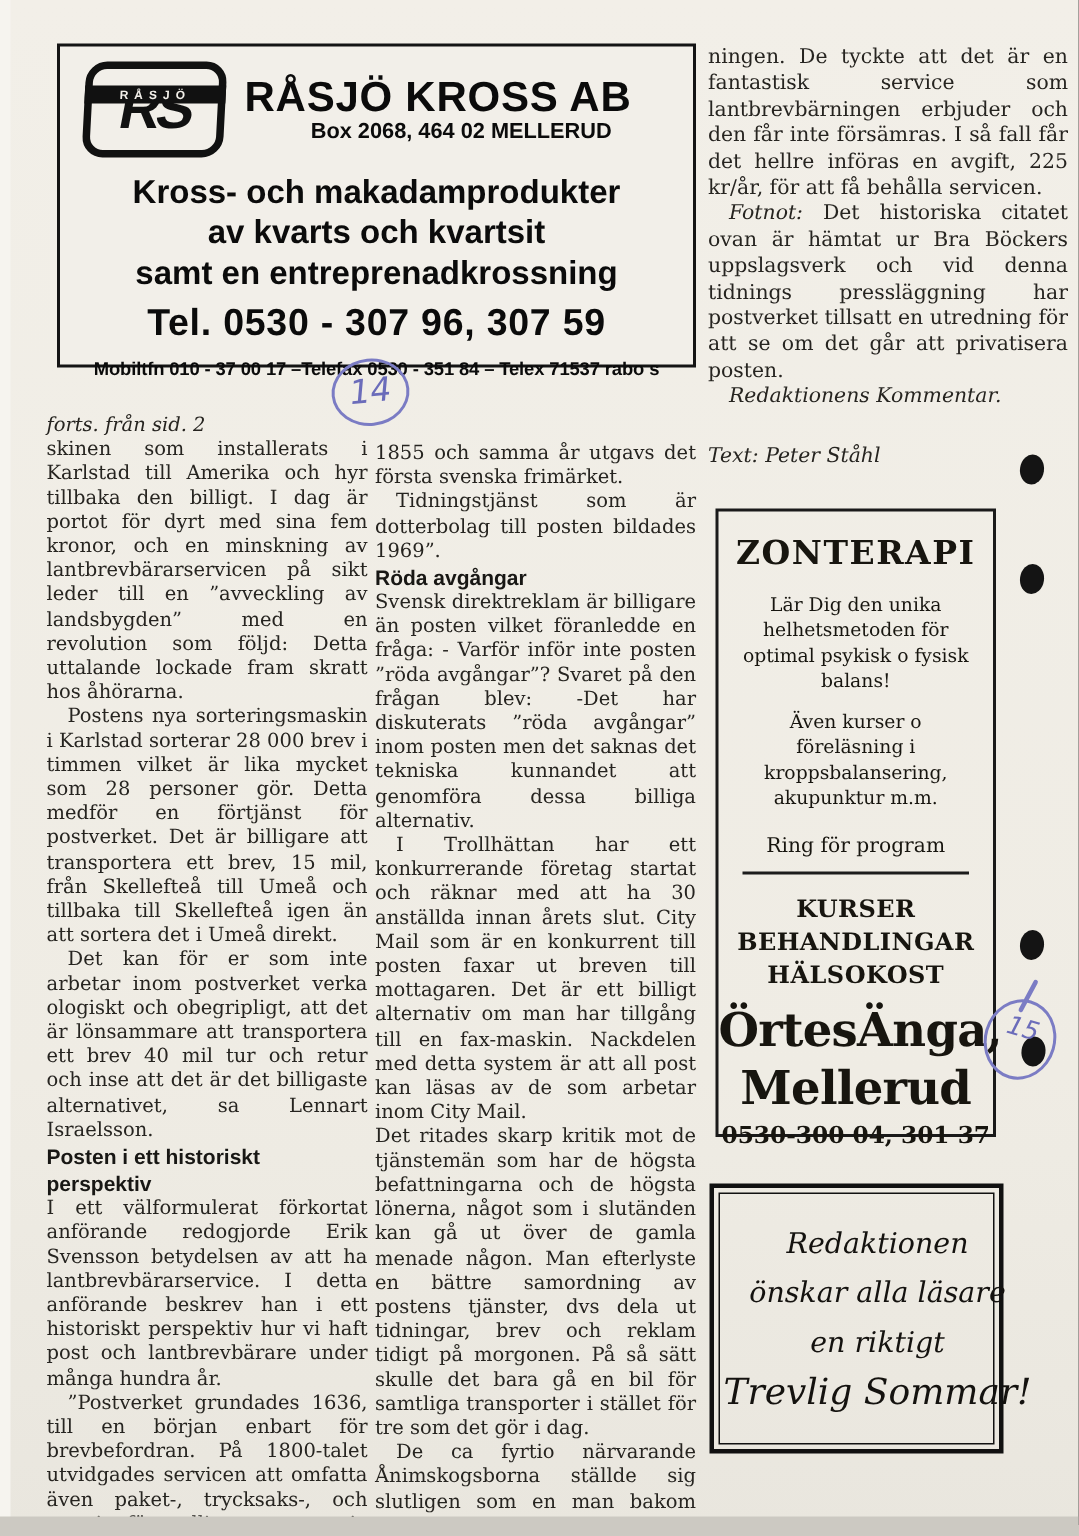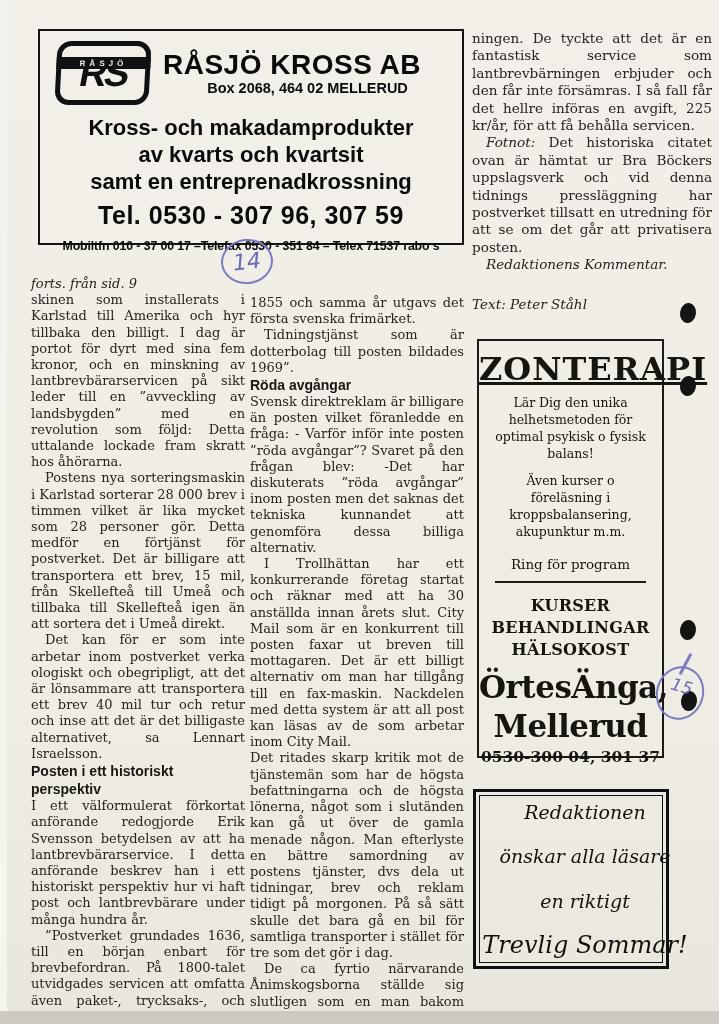--- a/index.html
+++ b/index.html
@@ -53,32 +53,32 @@
   .subhead{font-family:"Liberation Sans", sans-serif;font-weight:bold;font-size:14px;line-height:18px;
            text-align:left;margin:14px 0 3px 0;color:#181714;}
   .fotnot{margin-top:18px;text-indent:14px;}
   .fotnot .lbl{font-style:italic;}
   .kommentar{font-style:italic;text-indent:14px;}
   .byline{font-style:italic;margin-top:22px !important;text-align:left;}
 
   
   .zon-box{position:absolute;left:477px;top:339px;width:187px;height:419px;box-sizing:border-box;
            border:2px solid #1a1a1a;text-align:center;color:#17150f;padding-top:13px;background:transparent;}
-  .zon-title{font-size:32px;font-weight:bold;letter-spacing:1px;line-height:30px;text-decoration:underline;}
+  .zon-title{font-size:22px;font-weight:bold;letter-spacing:1px;line-height:30px;}
   .zon-p{font-size:12.5px;line-height:17px;margin-top:10px;padding:0 12px;}
   .zon-ring{font-size:13.5px;margin:16px auto 0 auto;width:82%;padding-bottom:9px;border-bottom:2px solid #1c1c1c;}
   .zon-services{font-weight:bold;font-size:16px;line-height:22px;margin-top:12px;letter-spacing:0.3px;}
   .zon-name{font-weight:bold;font-size:31px;line-height:39px;margin-top:7px;letter-spacing:-0.5px;}
   .zon-phone{font-weight:bold;font-size:15.5px;margin-top:1px;}
 
   
   .summer-outer{position:absolute;left:473px;top:789px;width:196px;height:180px;box-sizing:border-box;
                 border:3px solid #111;padding:3px;}
   .summer-inner{width:100%;height:100%;box-sizing:border-box;border:1px solid #111;
-                display:flex;flex-direction:column;align-items:center;justify-content:space-between;
+                display:flex;flex-direction:column;align-items:center;justify-content:center;
                 font-style:italic;color:#14120f;text-align:center;padding-left:28px;}
   .summer-line{font-size:19px;line-height:33px;white-space:nowrap;}
   .summer-line.big{font-size:24px;}
 
   .pagenum{position:absolute;left:30px;top:1038px;font-size:15px;}
 </style>
 </head>
 <body>
 
 <div class="page">
@@ -112,21 +112,21 @@
   </div>
 
   <div class="textcol colr">
     <p>ningen. De tyckte att det är en fantastisk service som lantbrevbärningen erbjuder och den får inte försämras. I så fall får det hellre införas en avgift, 225 kr/år, för att få behålla servicen.</p>
     <p class="fotnot"><span class="lbl">Fotnot:</span><span> Det historiska citatet ovan är hämtat ur Bra Böckers uppslagsverk och vid denna tidnings pressläggning har postverket tillsatt en utredning för att se om det går att privatisera posten.</span></p>
     <p class="kommentar">Redaktionens Kommentar.</p>
     <p class="byline">Text: Peter Ståhl</p>
   </div>
 
   <div class="textcol col1">
-    <p class="cont-note">forts. från sid. 9</p>
+    <p class="cont-note">forts. från sid. 2</p>
     <p>skinen som installerats i Karlstad till Amerika och hyr tillbaka den billigt. I dag är portot för dyrt med sina fem kronor, och en minskning av lantbrevbärarservicen på sikt leder till en ”avveckling av landsbygden” med en revolution som följd: Detta uttalande lockade fram skratt hos åhörarna.</p>
     <p class="ind">Postens nya sorteringsmaskin i Karlstad sorterar 28 000 brev i timmen vilket är lika mycket som 28 personer gör. Detta medför en förtjänst för postverket. Det är billigare att transportera ett brev, 15 mil, från Skellefteå till Umeå och tillbaka till Skellefteå igen än att sortera det i Umeå direkt.</p>
     <p class="ind">Det kan för er som inte arbetar inom postverket verka ologiskt och obegripligt, att det är lönsammare att transportera ett brev 40 mil tur och retur och inse att det är det billigaste alternativet, sa Lennart Israelsson.</p>
     <p class="subhead">Posten i ett historiskt perspektiv</p>
     <p>I ett välformulerat förkortat anförande redogjorde Erik Svensson betydelsen av att ha lantbrevbärarservice. I detta anförande beskrev han i ett historiskt perspektiv hur vi haft post och lantbrevbärare under många hundra år.</p>
     <p class="ind">”Postverket grundades 1636, till en början enbart för brevbefordran. På 1800-talet utvidgades servicen att omfatta även paket-, trycksaks-, och penningförmedling via postanvisningar. Enhetsporto infördes</p>
   </div>
 
   <div class="textcol col2">
     <p>1855 och samma år utgavs det första svenska frimärket.</p>

